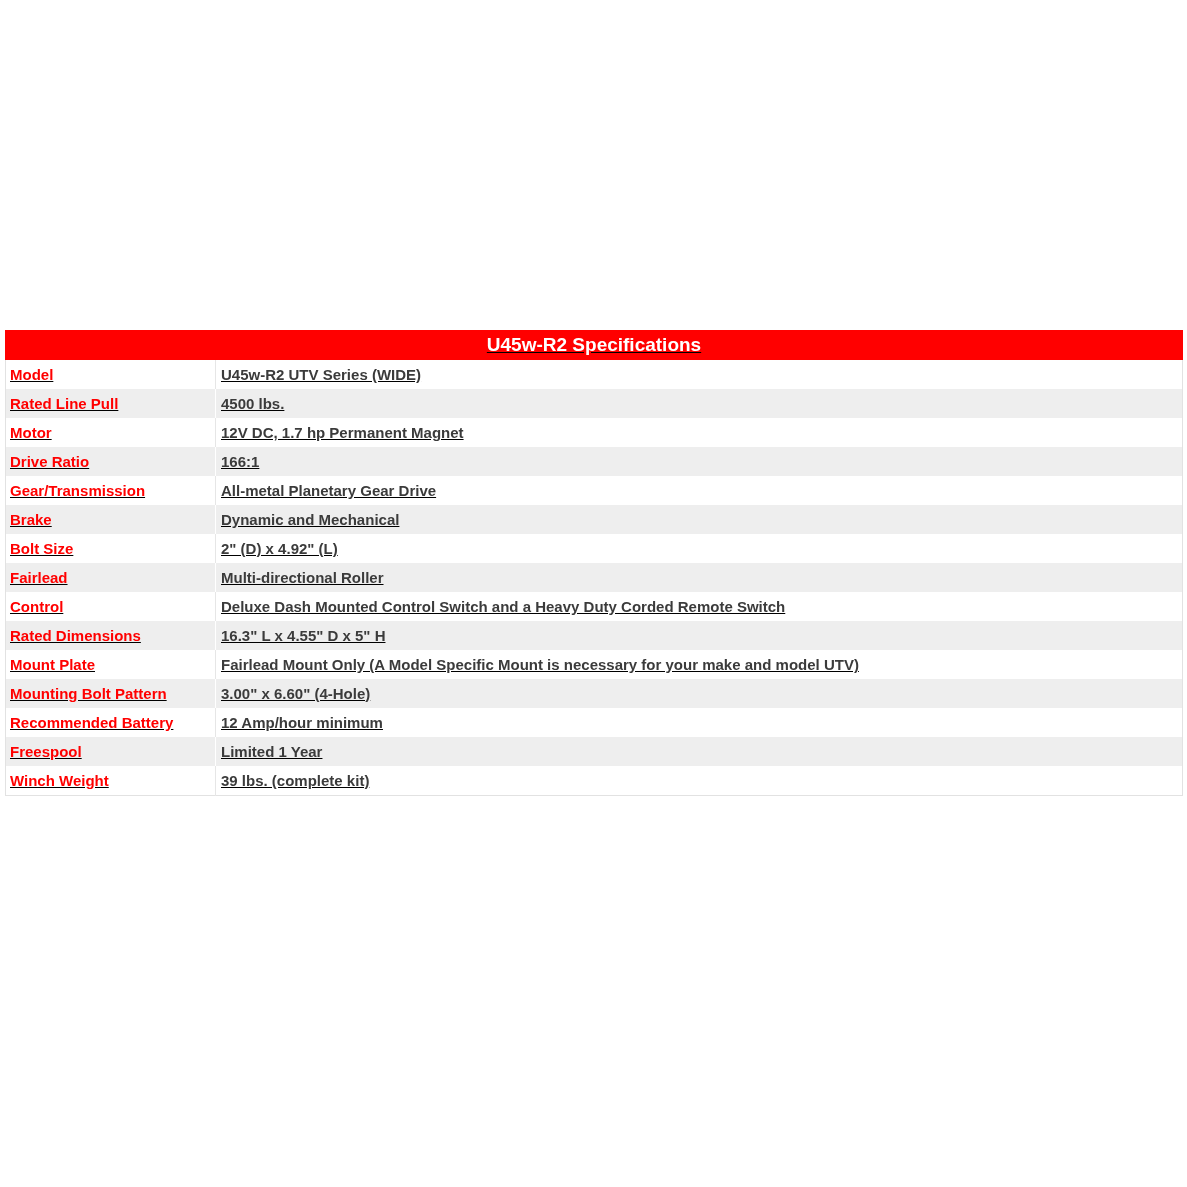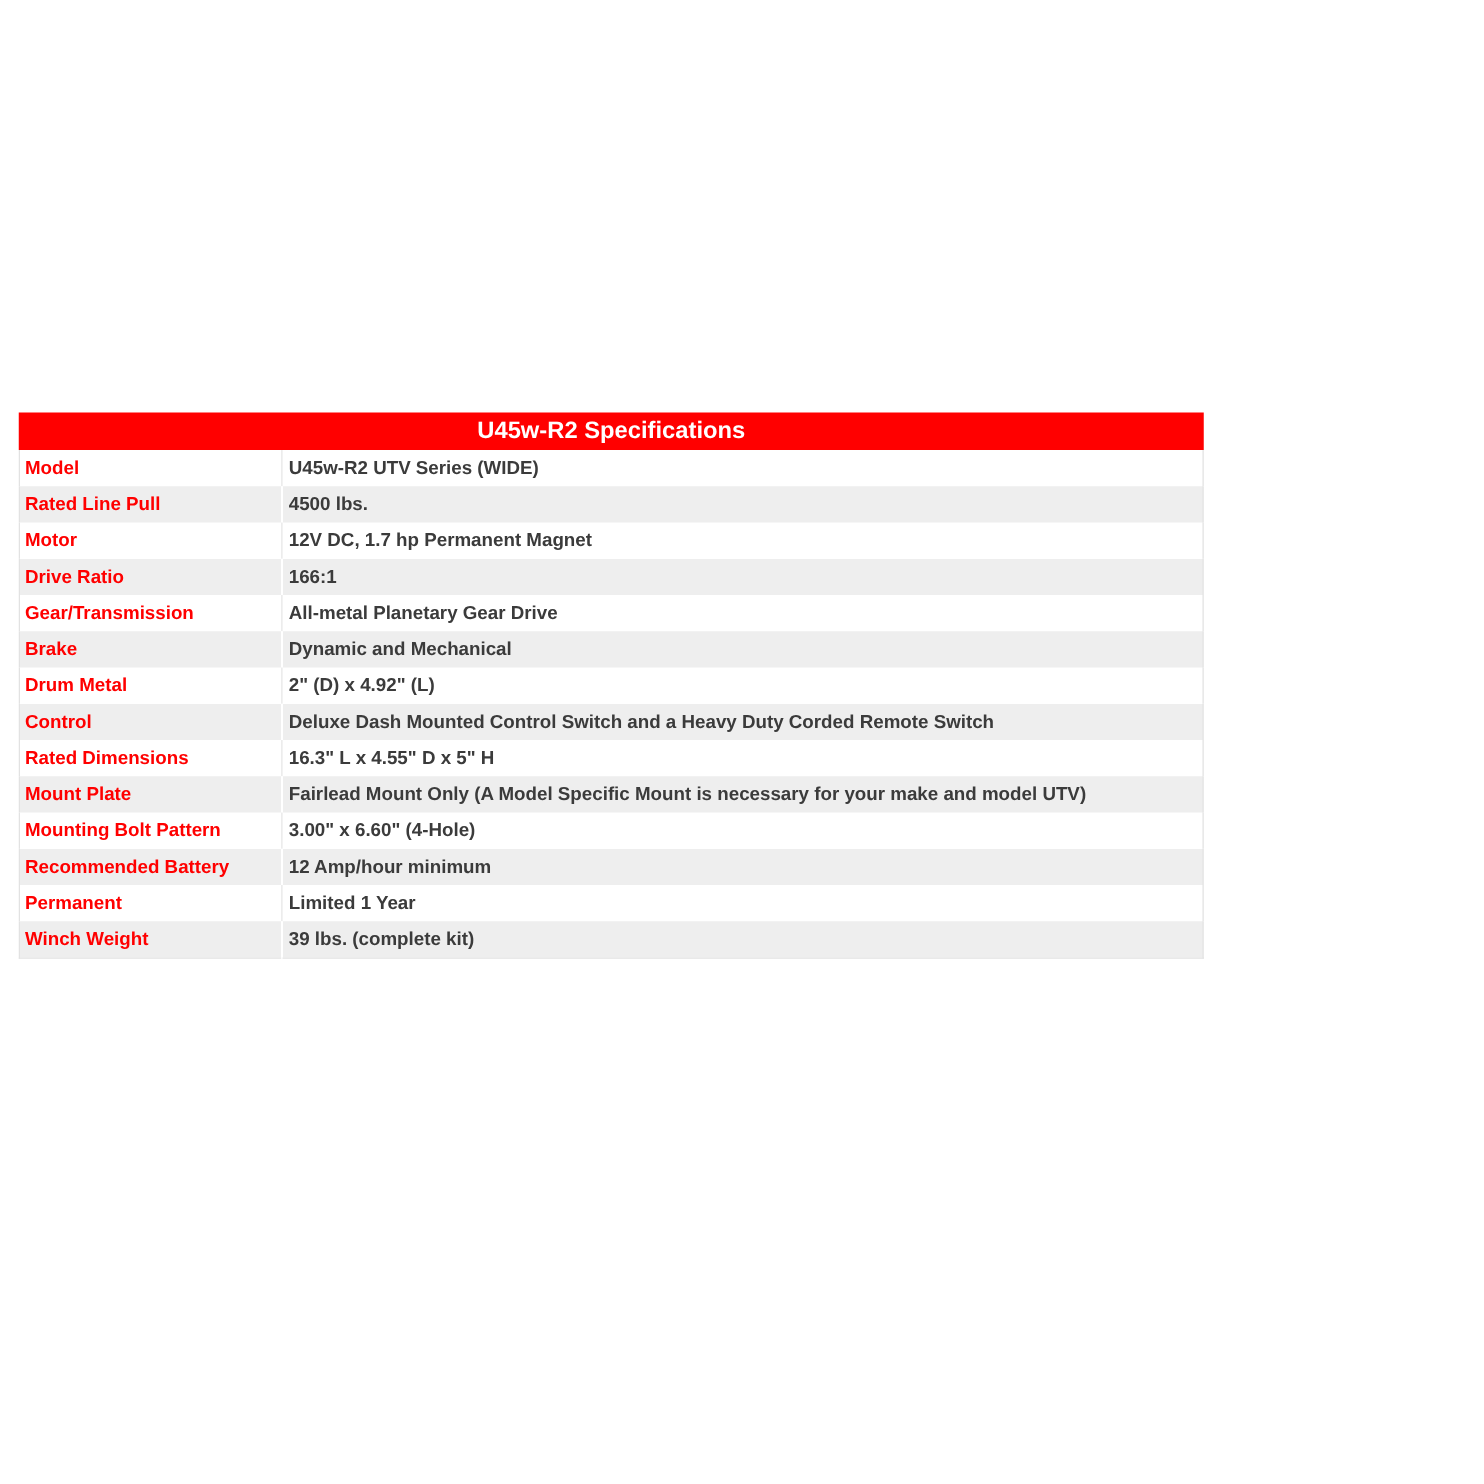--- a/index.html
+++ b/index.html
@@ -8,21 +8,21 @@
     --label-text:#ff0000;
     --value-text:#3b3b3b;
     --stripe-bg:#eeeeee;
     --row-bg:#ffffff;
     --border:#e2e2e2;
   }
   *{box-sizing:border-box;}
   html,body{margin:0;padding:0;background:#ffffff;}
   body{font-family:"Liberation Sans", sans-serif;}
   .page{position:relative;width:1187px;height:1187px;background:#ffffff;overflow:hidden;}
-  .spec-table{position:absolute;top:330px;left:15px;width:948px;}
+  .spec-table{position:absolute;top:330px;left:5px;width:1178px;text-decoration:underline;}
   .spec-header{
     background:var(--header-bg);
     color:var(--header-text);
     height:30px;
     line-height:30px;
     text-align:center;
     font-size:19px;
     font-weight:bold;
   }
   table.specs{
@@ -83,22 +83,26 @@
           </tr>
           <tr>
             <td class="label-cell">Gear/Transmission</td>
             <td class="value-cell">All-metal Planetary Gear Drive</td>
           </tr>
           <tr>
             <td class="label-cell">Brake</td>
             <td class="value-cell">Dynamic and Mechanical</td>
           </tr>
           <tr>
-            <td class="label-cell">Drum Metal</td>
+            <td class="label-cell">Bolt Size</td>
             <td class="value-cell">2" (D) x 4.92" (L)</td>
+          </tr>
+          <tr>
+            <td class="label-cell">Fairlead</td>
+            <td class="value-cell">Multi-directional Roller</td>
           </tr>
           <tr>
             <td class="label-cell">Control</td>
             <td class="value-cell">Deluxe Dash Mounted Control Switch and a Heavy Duty Corded Remote Switch</td>
           </tr>
           <tr>
             <td class="label-cell">Rated Dimensions</td>
             <td class="value-cell">16.3" L x 4.55" D x 5" H</td>
           </tr>
           <tr>
@@ -107,21 +111,21 @@
           </tr>
           <tr>
             <td class="label-cell">Mounting Bolt Pattern</td>
             <td class="value-cell">3.00" x 6.60" (4-Hole)</td>
           </tr>
           <tr>
             <td class="label-cell">Recommended Battery</td>
             <td class="value-cell">12 Amp/hour minimum</td>
           </tr>
           <tr>
-            <td class="label-cell">Permanent</td>
+            <td class="label-cell">Freespool</td>
             <td class="value-cell">Limited 1 Year</td>
           </tr>
           <tr>
             <td class="label-cell">Winch Weight</td>
             <td class="value-cell">39 lbs. (complete kit)</td>
           </tr>
         </tbody>
     </table>
   </div>
 </div>

